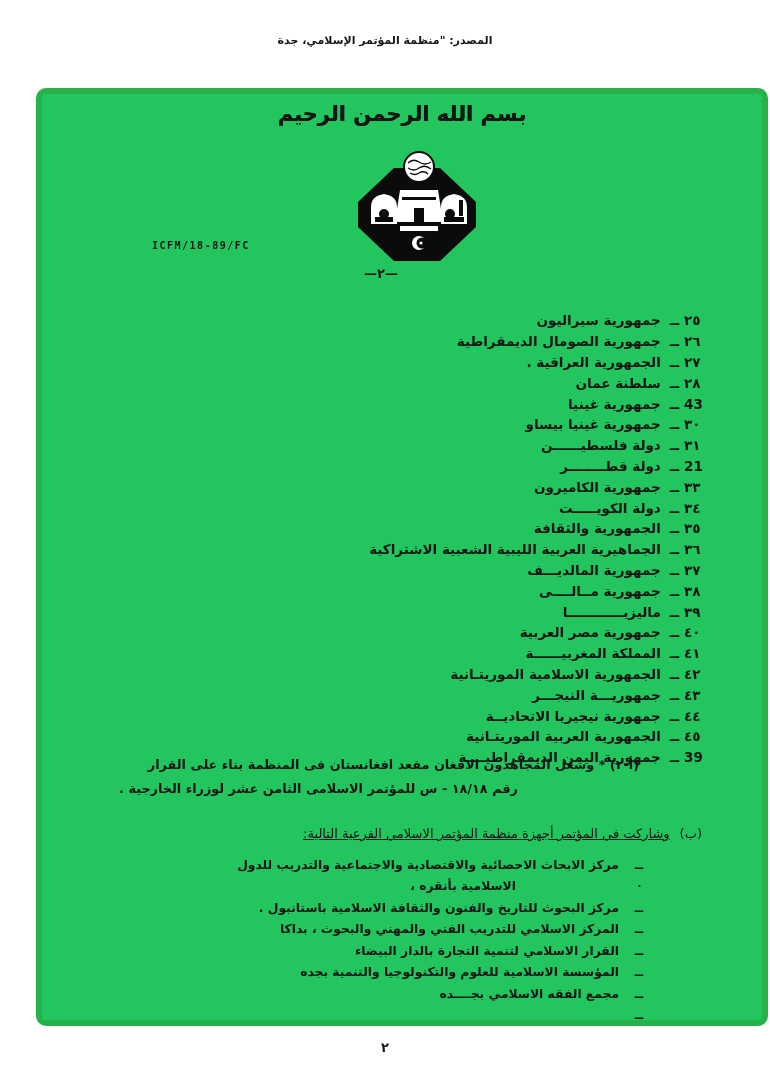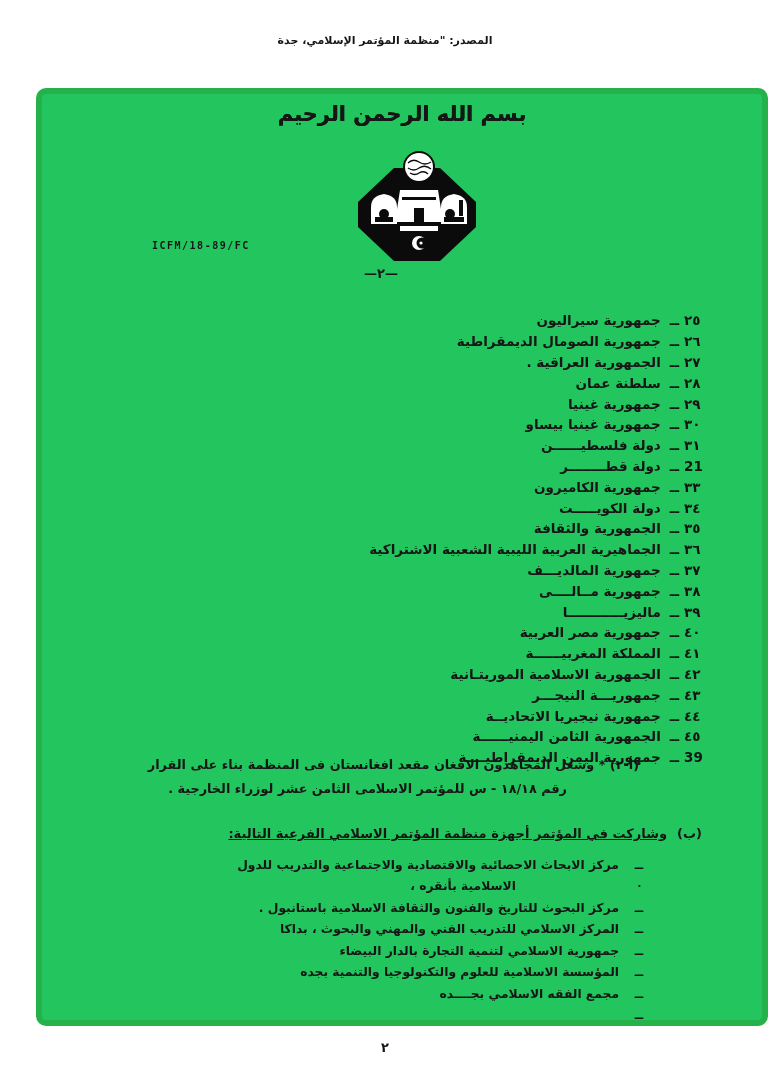--- a/index.html
+++ b/index.html
@@ -47,24 +47,24 @@
   .m-row{
     height:20.8px;display:flex;align-items:center;gap:5px;
     font-size:13.5px;font-weight:bold;white-space:nowrap;
   }
   .m-num{min-width:22px;text-align:left;}
   .m-dash{letter-spacing:-1px;margin-left:4px;}
   .footnote{
     position:absolute;top:664px;right:123px;left:28px;
     direction:rtl;font-size:12.8px;font-weight:bold;line-height:1.15;
   }
-  .fn-line2{margin-top:9px;margin-right:72px;}
+  .fn-line2{margin-top:9px;margin-right:72px;text-align:center;}
   .section-b{
     position:absolute;top:732px;right:60px;left:28px;
-    direction:rtl;font-size:13px;font-weight:bold;white-space:nowrap;
+    direction:rtl;font-size:13px;font-weight:normal;white-space:nowrap;
   }
   .sb-heading{text-decoration:underline;margin-right:10px;}
   .sub-list{
     position:absolute;top:760px;right:117px;left:20px;
     direction:rtl;
   }
   .s-row{
     height:21.5px;display:flex;align-items:center;gap:14px;
     font-size:12.3px;font-weight:bold;white-space:nowrap;
   }
@@ -129,21 +129,21 @@
         <span class="m-num">٢٧</span>
         <span class="m-dash">ــ</span>
         <span class="m-name">الجمهورية العراقية .</span>
       </div>
     <div class="m-row">
         <span class="m-num">٢٨</span>
         <span class="m-dash">ــ</span>
         <span class="m-name">سلطنة عمان</span>
       </div>
     <div class="m-row">
-        <span class="m-num">٢٩</span>
+        <span class="m-num">43</span>
         <span class="m-dash">ــ</span>
         <span class="m-name">جمهورية غينيا</span>
       </div>
     <div class="m-row">
         <span class="m-num">٣٠</span>
         <span class="m-dash">ــ</span>
         <span class="m-name">جمهورية غينيا بيساو</span>
       </div>
     <div class="m-row">
         <span class="m-num">٣١</span>
@@ -211,21 +211,21 @@
         <span class="m-name">جمهوريـــة النيجـــر</span>
       </div>
     <div class="m-row">
         <span class="m-num">٤٤</span>
         <span class="m-dash">ــ</span>
         <span class="m-name">جمهورية نيجيريا الاتحاديــة</span>
       </div>
     <div class="m-row">
         <span class="m-num">٤٥</span>
         <span class="m-dash">ــ</span>
-        <span class="m-name">الجمهورية الثامن اليمنيــــــة</span>
+        <span class="m-name">الجمهورية العربية الموريتـانية</span>
       </div>
     <div class="m-row">
         <span class="m-num">39</span>
         <span class="m-dash">ــ</span>
         <span class="m-name">جمهورية اليمن الديمقراطيــــة</span>
       </div>
   </div>
 
   <div class="footnote">
     <div class="fn-line1">(أ-٢) * وشغل المجاهدون الافغان مقعد افغانستان فى المنظمة بناء على القرار</div>
@@ -248,21 +248,21 @@
     <div class="s-row">
         <span class="s-bullet">ــ</span>
         <span class="s-text">مركز البحوث للتاريخ والفنون والثقافة الاسلامية باستانبول .</span>
       </div>
     <div class="s-row">
         <span class="s-bullet">ــ</span>
         <span class="s-text">المركز الاسلامي للتدريب الفني والمهني والبحوث ، بداكا</span>
       </div>
     <div class="s-row">
         <span class="s-bullet">ــ</span>
-        <span class="s-text">جمهورية الاسلامي لتنمية التجارة بالدار البيضاء</span>
+        <span class="s-text">القرار الاسلامي لتنمية التجارة بالدار البيضاء</span>
       </div>
     <div class="s-row">
         <span class="s-bullet">ــ</span>
         <span class="s-text">المؤسسة الاسلامية للعلوم والتكنولوجيا والتنمية بجده</span>
       </div>
     <div class="s-row">
         <span class="s-bullet">ــ</span>
         <span class="s-text">مجمع الفقه الاسلامي بجــــده</span>
       </div>
     <div class="s-row">

